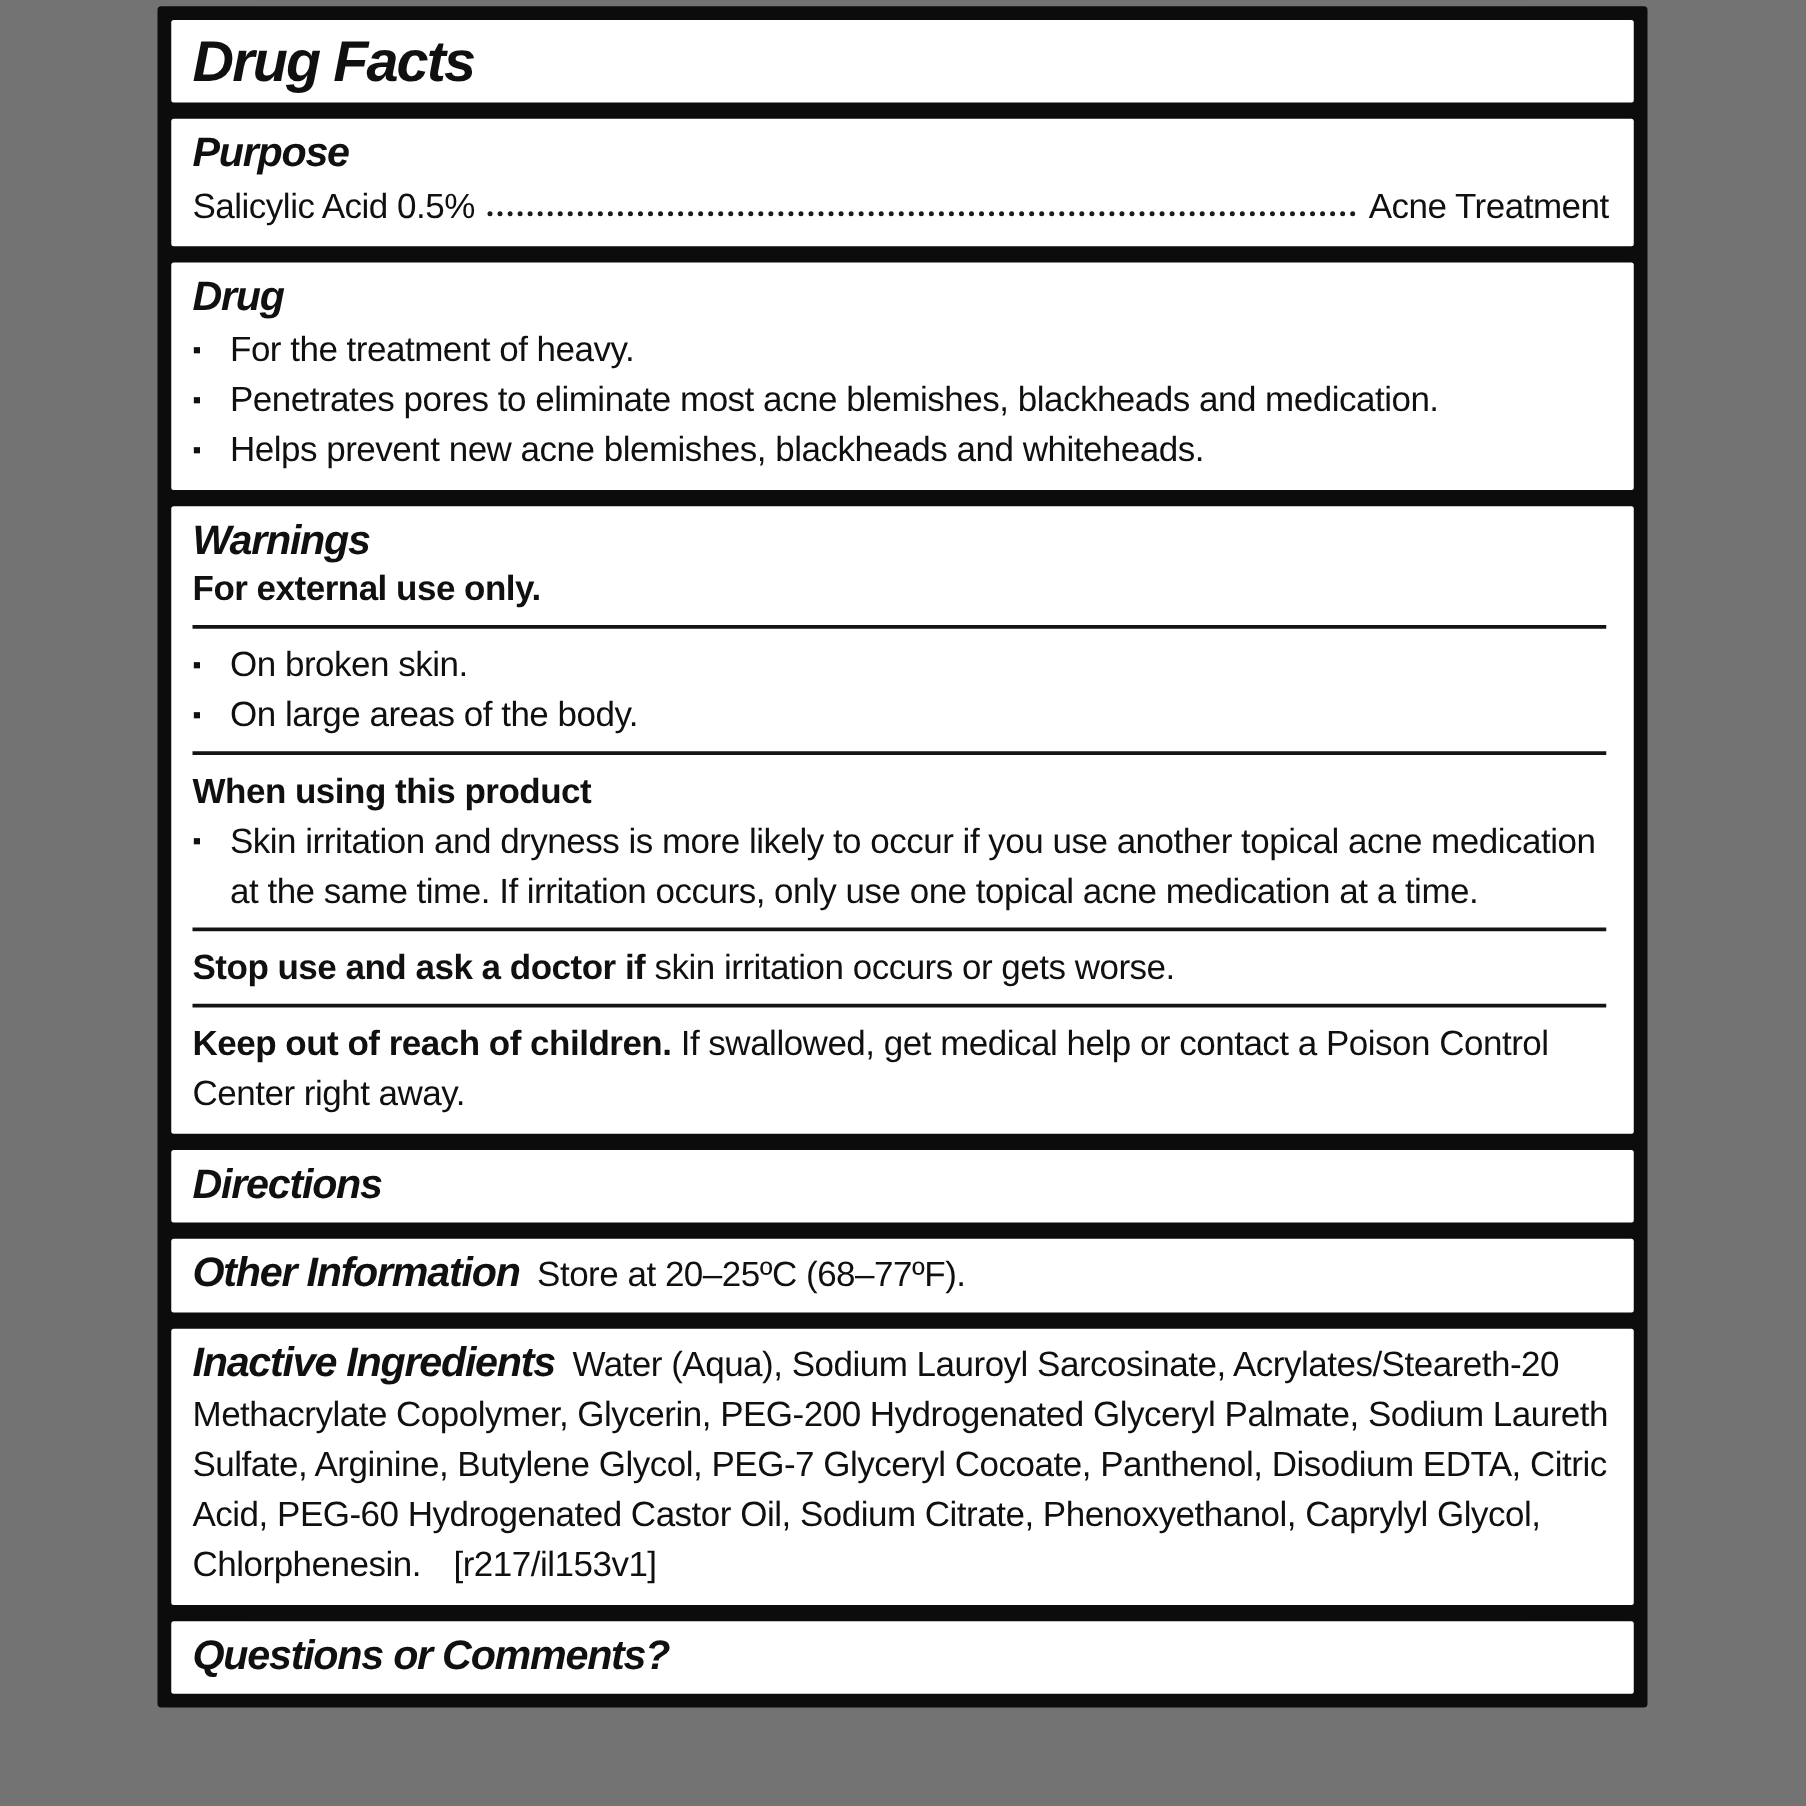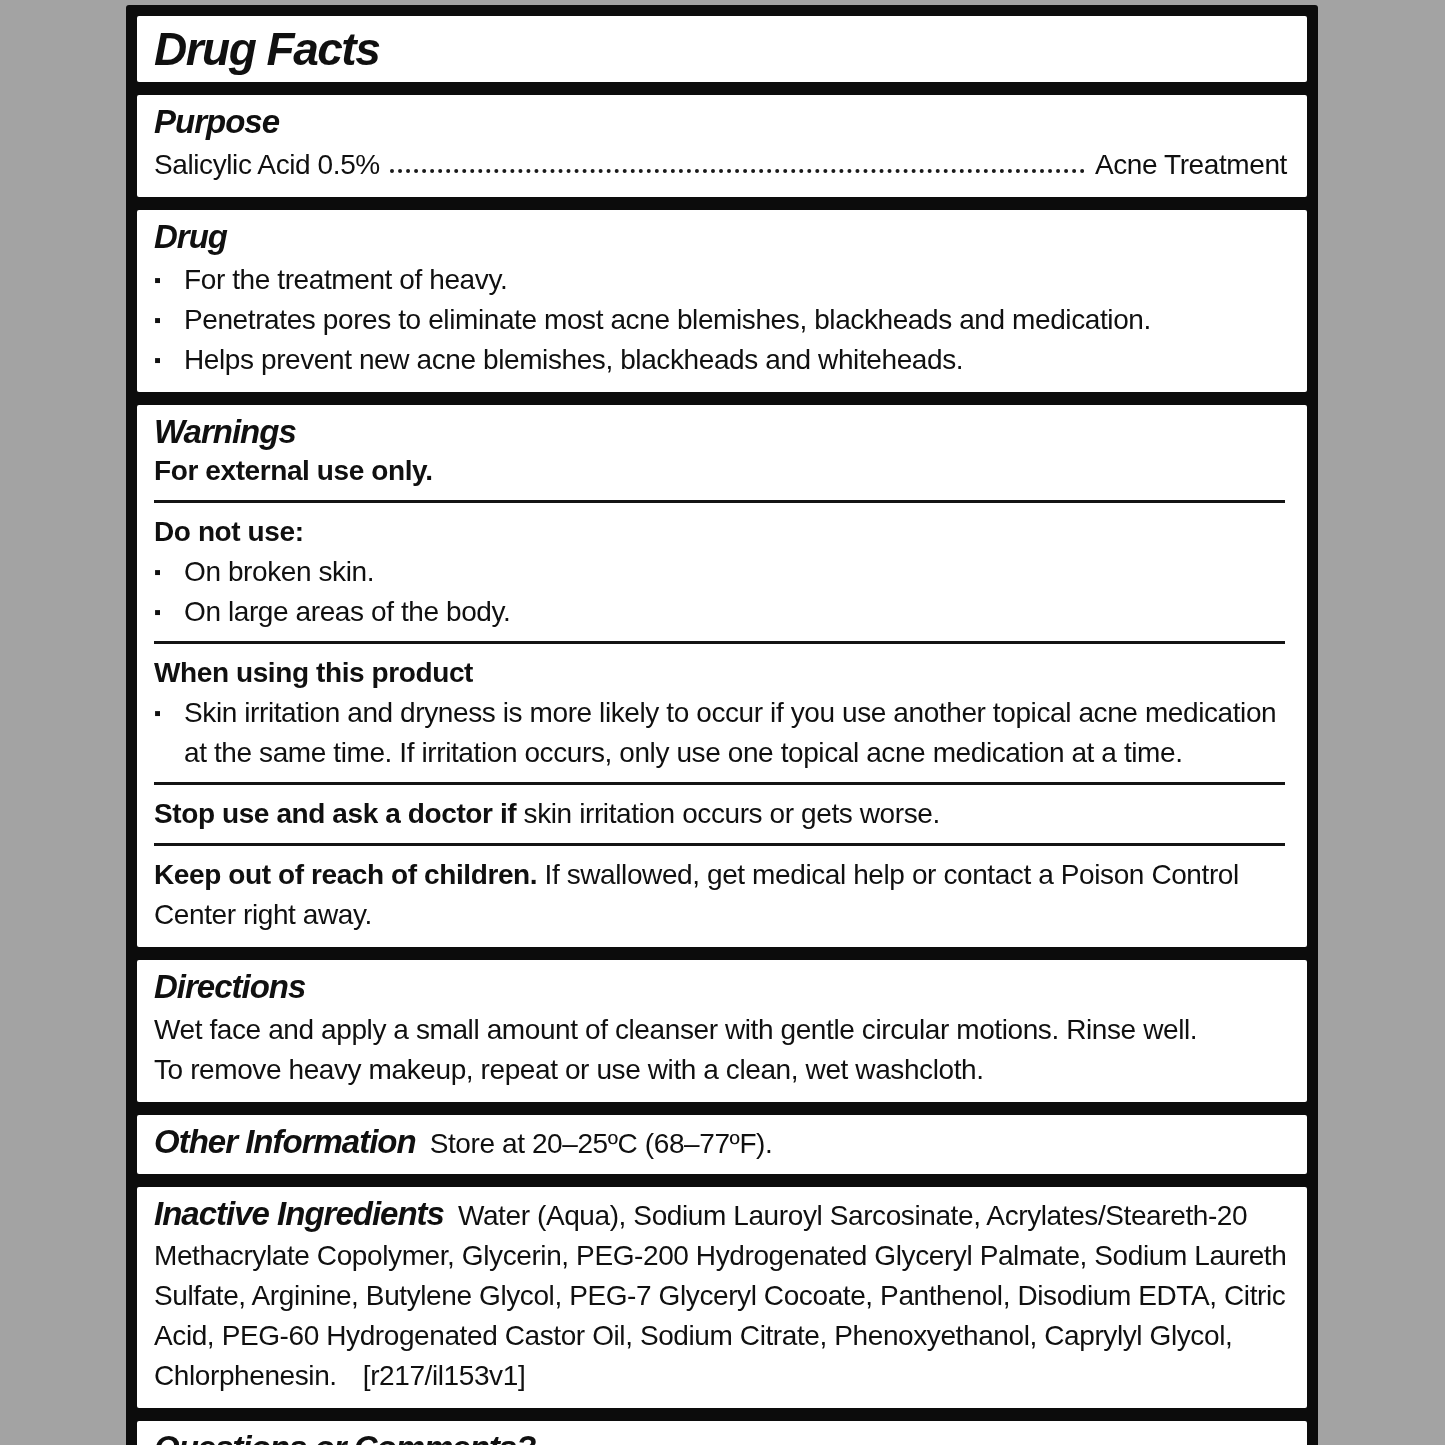--- a/index.html
+++ b/index.html
@@ -9,21 +9,21 @@
     width: 1445px;
     height: 1445px;
     font-family: "Liberation Sans", sans-serif;
     color: #101010;
     -webkit-font-smoothing: antialiased;
   }
   .canvas {
     position: relative;
     width: 1445px;
     height: 1445px;
-    background: #a3a3a3;
+    background: #737373;
     overflow: hidden;
   }
   .label-frame {
     position: absolute;
     left: 126px;
     top: 5px;
     width: 1192px;
     box-sizing: border-box;
     background: #0c0c0c;
     padding: 11px;
@@ -139,21 +139,20 @@
         </div>
       </div>
     </div>
 
     <div class="section">
       <div class="h-italic">Warnings</div>
       <div class="txt bold">For external use only.</div>
 
       <div class="rule"></div>
 
-      <div class="txt bold">Do not use:</div>
       <div class="txt">
         <div class="bullet-row">
           <span class="bullet">▪</span>
           <span class="bullet-text">On broken skin.</span>
         </div>
         <div class="bullet-row">
           <span class="bullet">▪</span>
           <span class="bullet-text">On large areas of the body.</span>
         </div>
       </div>
@@ -176,22 +175,20 @@
 
       <div class="rule"></div>
 
       <div class="txt">
         <span class="bold">Keep out of reach of children.</span><span> If swallowed, get medical help or contact a Poison Control Center right away.</span>
       </div>
     </div>
 
     <div class="section">
       <div class="h-italic">Directions</div>
-      <div class="txt prewrap mt4">Wet face and apply a small amount of cleanser with gentle circular motions. Rinse well.
-To remove heavy makeup, repeat or use with a clean, wet washcloth.</div>
     </div>
 
     <div class="section" style="padding-bottom:10px;">
       <div>
         <span class="h-italic runin-gap">Other Information</span><span class="txt">Store at 20–25ºC (68–77ºF).</span>
       </div>
     </div>
 
     <div class="section">
       <div class="txt">

